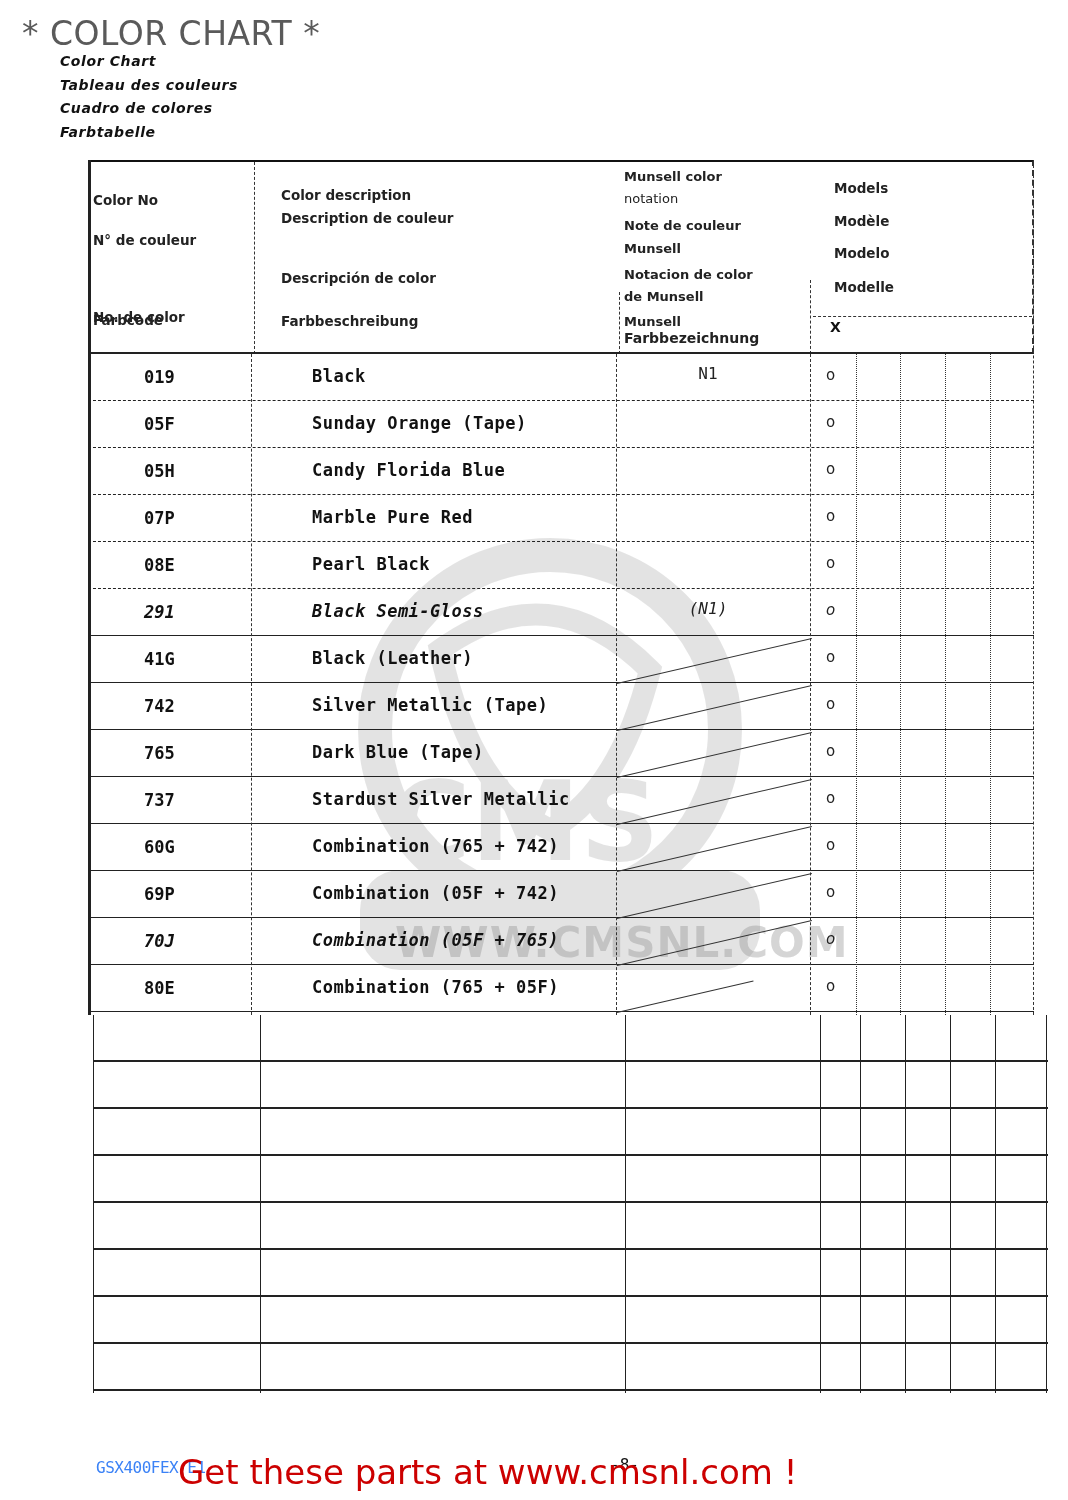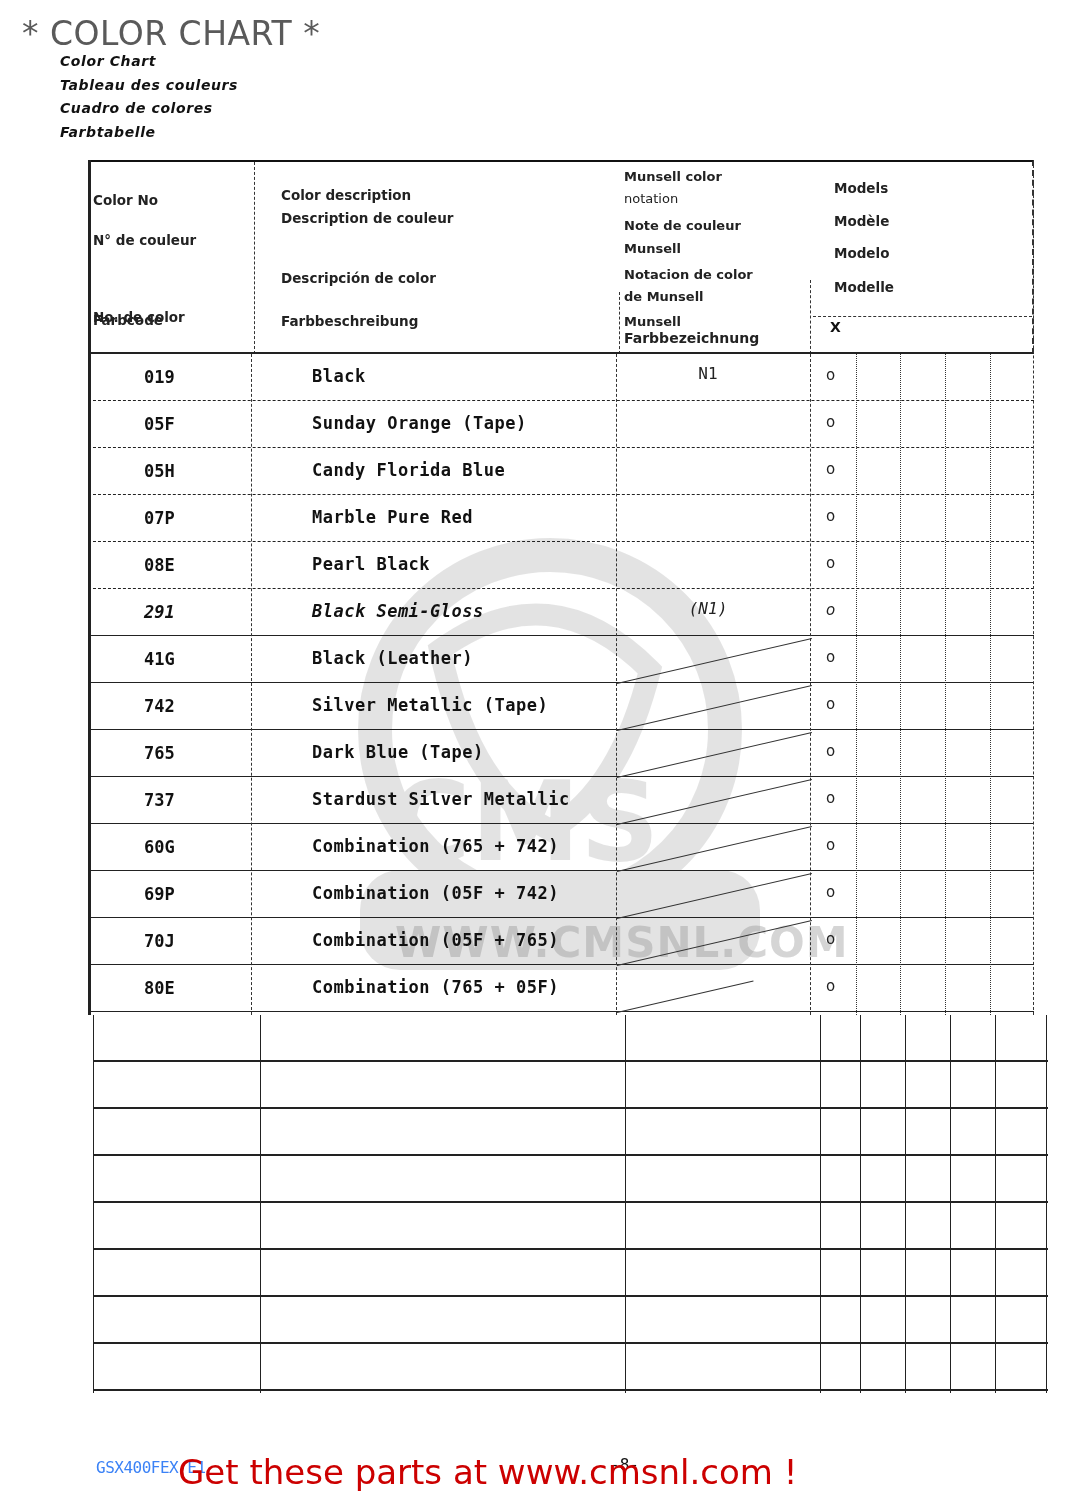--- a/index.html
+++ b/index.html
@@ -159,21 +159,21 @@
     <span class="desc">Combination (765 + 742)</span>
     <span class="munsell"></span>
     <span class="mark">o</span>
   </div>
   <div class="row solid" style="top:517px;text-align:center;">
     <span class="code">69P</span>
     <span class="desc">Combination (05F + 742)</span>
     <span class="munsell"></span>
     <span class="mark">o</span>
   </div>
-  <div class="row solid" style="top:564px;">
+  <div class="row solid" style="top:564px;font-style:italic;">
     <span class="code">70J</span>
     <span class="desc">Combination (05F + 765)</span>
     <span class="munsell"></span>
     <span class="mark">o</span>
   </div>
   <div class="row solid" style="top:611px;">
     <span class="code">80E</span>
     <span class="desc">Combination (765 + 05F)</span>
     <span class="munsell"></span>
     <span class="mark">o</span>

